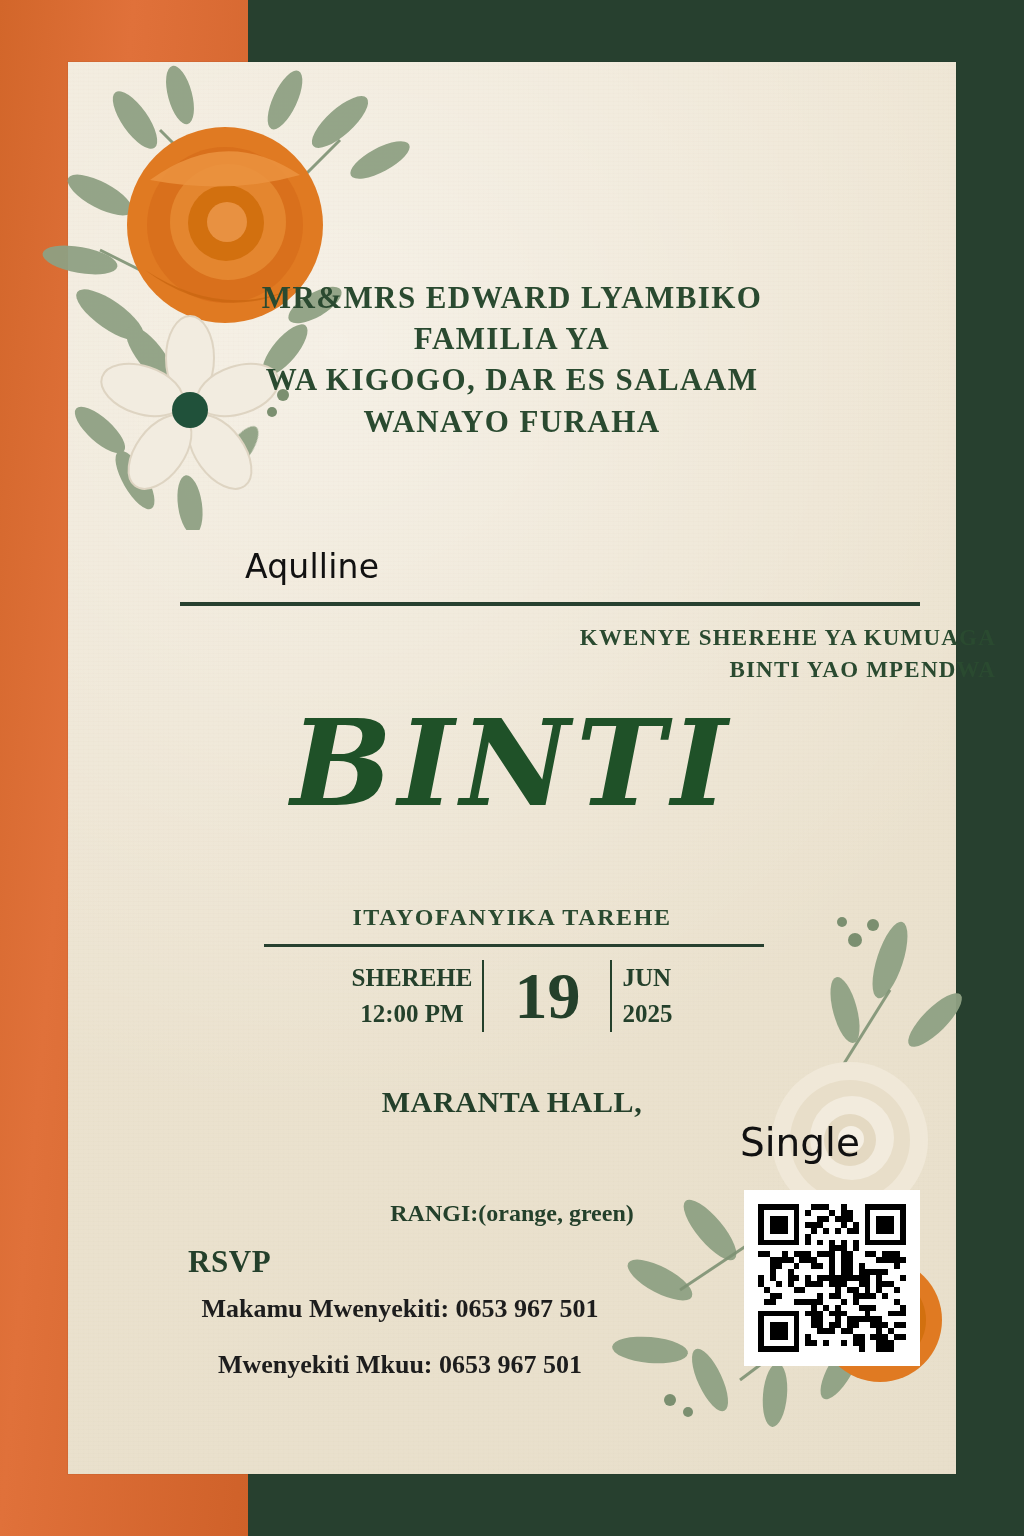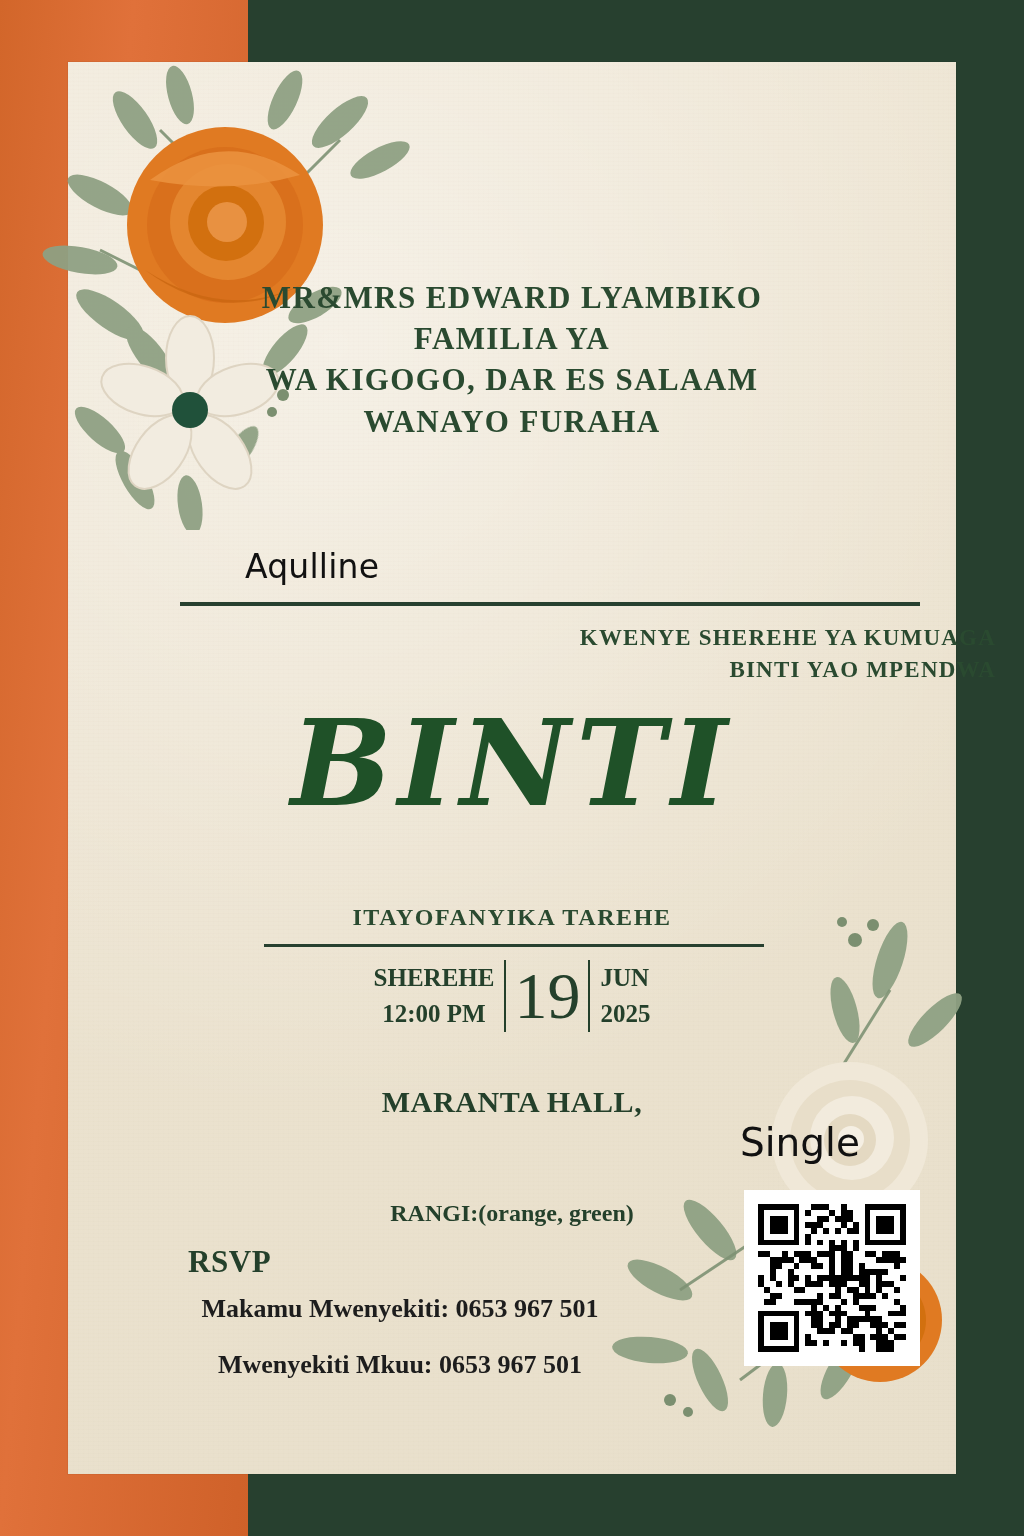--- a/index.html
+++ b/index.html
@@ -144,22 +144,22 @@
     line-height: 1.45;
     padding-right: 10px;
   }
   .datebar .sep {
     width: 2px;
     height: 72px;
     background: #24402b;
   }
   .datebar .day {
     font-size: 66px;
-    font-weight: normal;
-    padding: 0 8px;
+    font-weight: bold;
+    padding: 0 30px;
     line-height: 1;
   }
   .datebar .col-right {
     text-align: left;
     font-weight: bold;
     font-size: 25px;
     line-height: 1.45;
     padding-left: 10px;
   }
 

